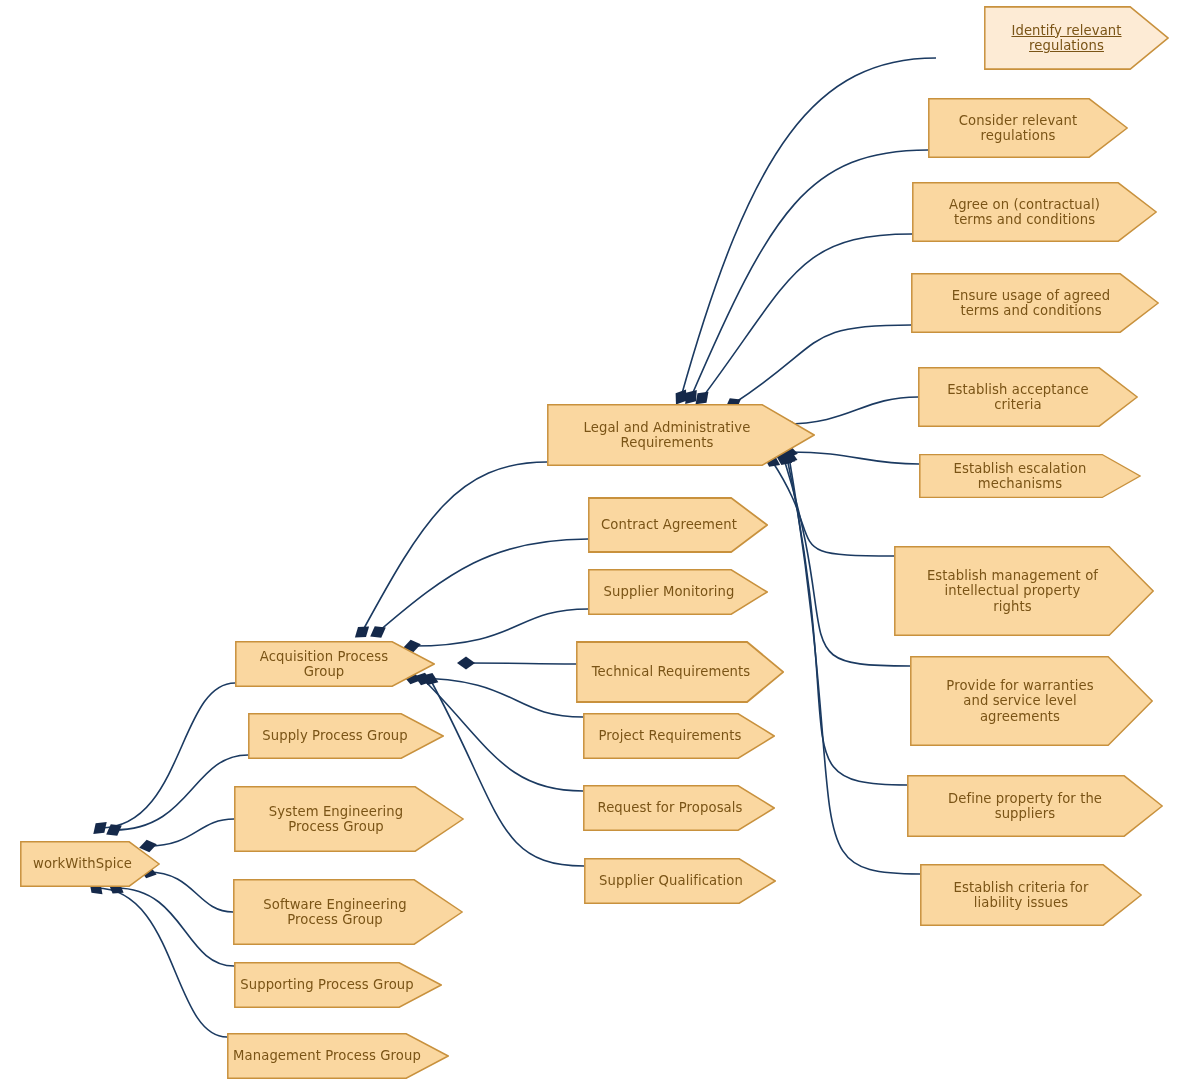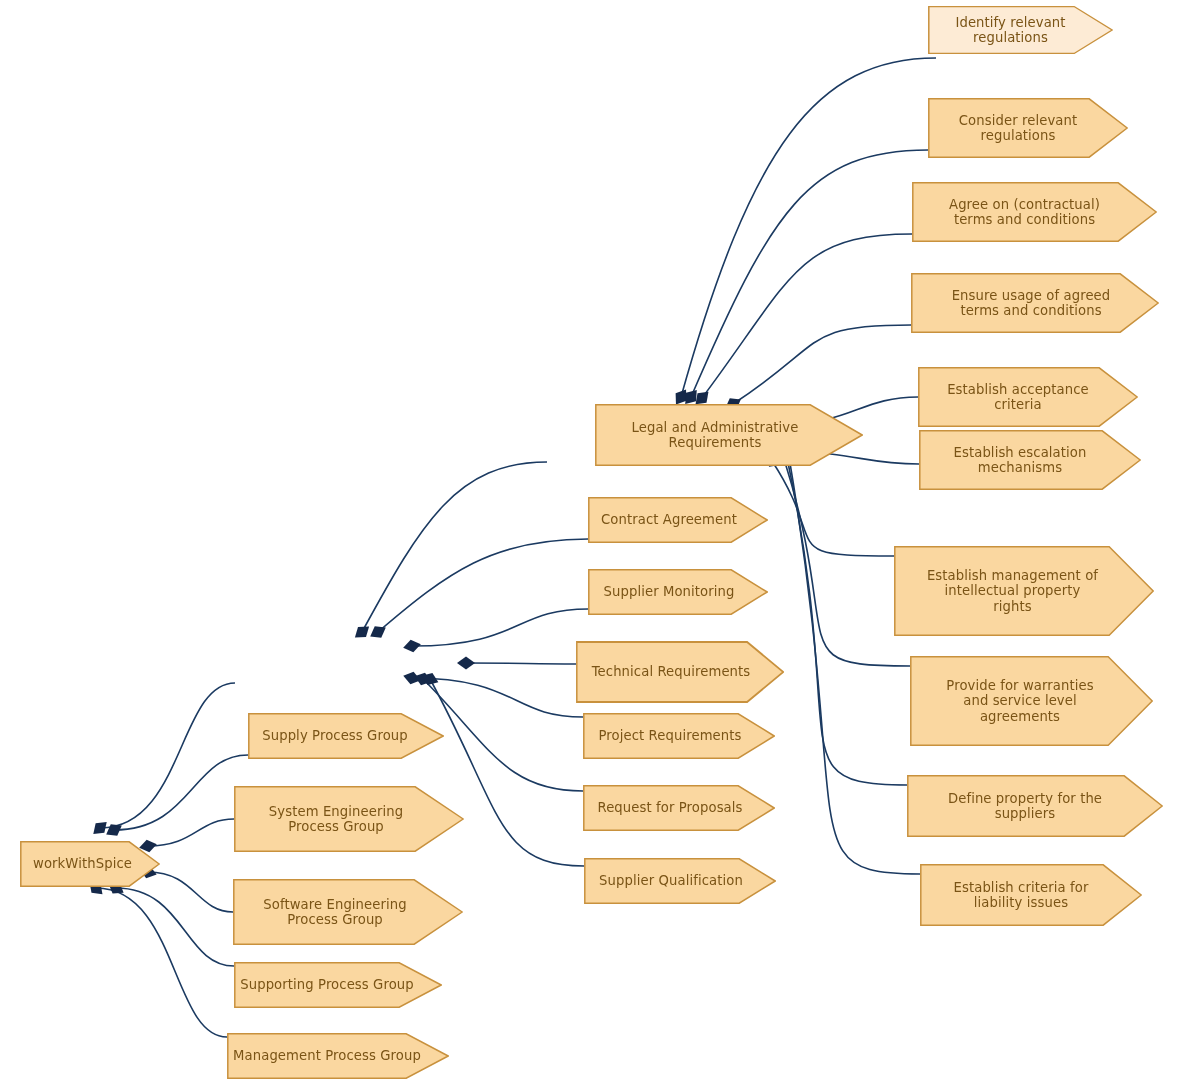--- a/index.html
+++ b/index.html
@@ -120,20 +120,26 @@
       </g>
   </svg>
 
   <div id="node-layer">
       <div class="node" style="left: 20px; top: 841px; width: 140px; height: 46px;">
         <svg class="node-shape" viewBox="0 0 140 46" preserveAspectRatio="none">
           <polygon points="0.8,0.8 109.2,0.8 139.2,23 109.2,45.2 0.8,45.2" fill="#FAD7A0" stroke="#C8913D" stroke-width="1.5"></polygon>
         </svg>
         <div class="node-label" style="padding-right: 19px;">workWithSpice</div>
       </div>
+      <div class="node" style="left: 235px; top: 641px; width: 200px; height: 46px;">
+        <svg class="node-shape" viewBox="0 0 200 46" preserveAspectRatio="none">
+          <polygon points="0.8,0.8 157.2,0.8 199.2,23 157.2,45.2 0.8,45.2" fill="#FAD7A0" stroke="#C8913D" stroke-width="1.5"></polygon>
+        </svg>
+        <div class="node-label" style="padding-right: 26px;">Acquisition Process Group</div>
+      </div>
       <div class="node" style="left: 248px; top: 713px; width: 196px; height: 46px;">
         <svg class="node-shape" viewBox="0 0 196 46" preserveAspectRatio="none">
           <polygon points="0.8,0.8 153.2,0.8 195.2,23 153.2,45.2 0.8,45.2" fill="#FAD7A0" stroke="#C8913D" stroke-width="1.5"></polygon>
         </svg>
         <div class="node-label" style="padding-right: 26px;">Supply Process Group</div>
       </div>
       <div class="node" style="left: 234px; top: 786px; width: 230px; height: 66px;">
         <svg class="node-shape" viewBox="0 0 230 66" preserveAspectRatio="none">
           <polygon points="0.8,0.8 181.2,0.8 229.2,33 181.2,65.2 0.8,65.2" fill="#FAD7A0" stroke="#C8913D" stroke-width="1.5"></polygon>
         </svg>
@@ -152,28 +158,28 @@
           <polygon points="0.8,0.8 165.2,0.8 207.2,23 165.2,45.2 0.8,45.2" fill="#FAD7A0" stroke="#C8913D" stroke-width="1.5"></polygon>
         </svg>
         <div class="node-label" style="padding-right: 26px;">Supporting Process Group</div>
       </div>
       <div class="node" style="left: 227px; top: 1033px; width: 222px; height: 46px;">
         <svg class="node-shape" viewBox="0 0 222 46" preserveAspectRatio="none">
           <polygon points="0.8,0.8 179.2,0.8 221.2,23 179.2,45.2 0.8,45.2" fill="#FAD7A0" stroke="#C8913D" stroke-width="1.5"></polygon>
         </svg>
         <div class="node-label" style="padding-right: 26px;">Management Process Group</div>
       </div>
-      <div class="node" style="left: 547px; top: 404px; width: 268px; height: 62px; margin-left: 48px;">
+      <div class="node" style="left: 547px; top: 404px; width: 268px; height: 62px;">
         <svg class="node-shape" viewBox="0 0 268 62" preserveAspectRatio="none">
           <polygon points="0.8,0.8 215.2,0.8 267.2,31 215.2,61.2 0.8,61.2" fill="#FAD7A0" stroke="#C8913D" stroke-width="1.5"></polygon>
         </svg>
         <div class="node-label" style="padding-right: 32px;">Legal and Administrative
 Requirements</div>
       </div>
-      <div class="node" style="left: 588px; top: 497px; width: 180px; height: 46px;">
+      <div class="node" style="left: 588px; top: 497px; width: 180px; height: 56px;">
         <svg class="node-shape" viewBox="0 0 180 46" preserveAspectRatio="none">
           <polygon points="0.8,0.8 143.2,0.8 179.2,23 143.2,45.2 0.8,45.2" fill="#FAD7A0" stroke="#C8913D" stroke-width="1.5"></polygon>
         </svg>
         <div class="node-label" style="padding-right: 22px;">Contract Agreement</div>
       </div>
       <div class="node" style="left: 588px; top: 569px; width: 180px; height: 46px;">
         <svg class="node-shape" viewBox="0 0 180 46" preserveAspectRatio="none">
           <polygon points="0.8,0.8 143.2,0.8 179.2,23 143.2,45.2 0.8,45.2" fill="#FAD7A0" stroke="#C8913D" stroke-width="1.5"></polygon>
         </svg>
         <div class="node-label" style="padding-right: 22px;">Supplier Monitoring</div>
@@ -195,21 +201,21 @@
           <polygon points="0.8,0.8 155.2,0.8 191.2,23 155.2,45.2 0.8,45.2" fill="#FAD7A0" stroke="#C8913D" stroke-width="1.5"></polygon>
         </svg>
         <div class="node-label" style="padding-right: 22px;">Request for Proposals</div>
       </div>
       <div class="node" style="left: 584px; top: 858px; width: 192px; height: 46px;">
         <svg class="node-shape" viewBox="0 0 192 46" preserveAspectRatio="none">
           <polygon points="0.8,0.8 155.2,0.8 191.2,23 155.2,45.2 0.8,45.2" fill="#FAD7A0" stroke="#C8913D" stroke-width="1.5"></polygon>
         </svg>
         <div class="node-label" style="padding-right: 22px;">Supplier Qualification</div>
       </div>
-      <div class="node" style="left: 928px; top: 6px; width: 185px; height: 48px;">
+      <div class="node" style="left: 984px; top: 6px; width: 185px; height: 64px; text-decoration: underline;">
         <svg class="node-shape" viewBox="0 0 185 60" preserveAspectRatio="none">
           <polygon points="0.8,0.8 146.2,0.8 184.2,30 146.2,59.2 0.8,59.2" fill="#FDEBD5" stroke="#C8913D" stroke-width="1.5"></polygon>
         </svg>
         <div class="node-label" style="padding-right: 24px;">Identify relevant
 regulations</div>
       </div>
       <div class="node" style="left: 928px; top: 98px; width: 200px; height: 60px;">
         <svg class="node-shape" viewBox="0 0 200 60" preserveAspectRatio="none">
           <polygon points="0.8,0.8 161.2,0.8 199.2,30 161.2,59.2 0.8,59.2" fill="#FAD7A0" stroke="#C8913D" stroke-width="1.5"></polygon>
         </svg>
@@ -230,21 +236,21 @@
         <div class="node-label" style="padding-right: 24px; margin-left: 12px;">Ensure usage of agreed
 terms and conditions</div>
       </div>
       <div class="node" style="left: 918px; top: 367px; width: 220px; height: 60px;">
         <svg class="node-shape" viewBox="0 0 220 60" preserveAspectRatio="none">
           <polygon points="0.8,0.8 181.2,0.8 219.2,30 181.2,59.2 0.8,59.2" fill="#FAD7A0" stroke="#C8913D" stroke-width="1.5"></polygon>
         </svg>
         <div class="node-label" style="padding-right: 24px;">Establish acceptance
 criteria</div>
       </div>
-      <div class="node" style="left: 919px; top: 430px; width: 222px; height: 60px;">
+      <div class="node" style="left: 919px; top: 454px; width: 222px; height: 44px;">
         <svg class="node-shape" viewBox="0 0 222 60" preserveAspectRatio="none">
           <polygon points="0.8,0.8 183.2,0.8 221.2,30 183.2,59.2 0.8,59.2" fill="#FAD7A0" stroke="#C8913D" stroke-width="1.5"></polygon>
         </svg>
         <div class="node-label" style="padding-right: 24px;">Establish escalation
 mechanisms</div>
       </div>
       <div class="node" style="left: 894px; top: 546px; width: 260px; height: 90px;">
         <svg class="node-shape" viewBox="0 0 260 90" preserveAspectRatio="none">
           <polygon points="0.8,0.8 215.2,0.8 259.2,45 215.2,89.2 0.8,89.2" fill="#FAD7A0" stroke="#C8913D" stroke-width="1.5"></polygon>
         </svg>

